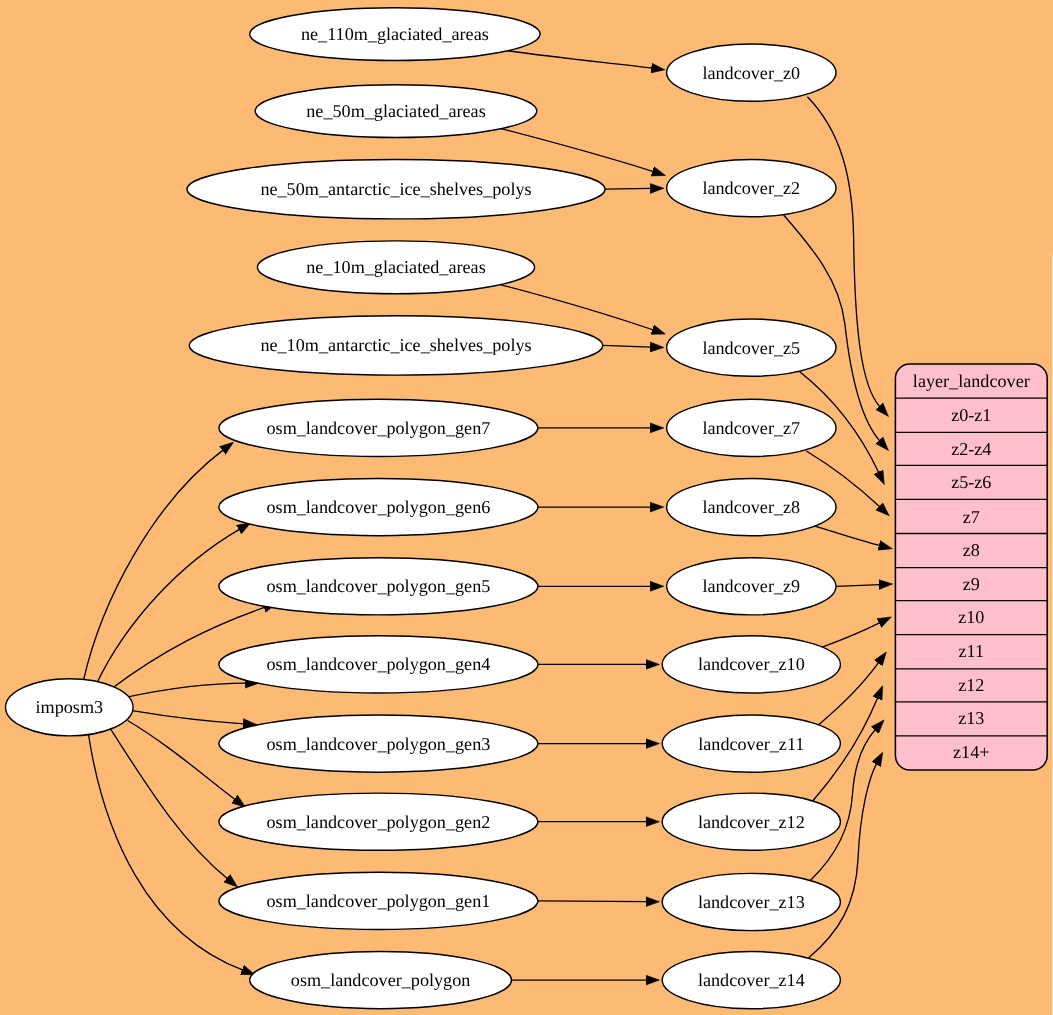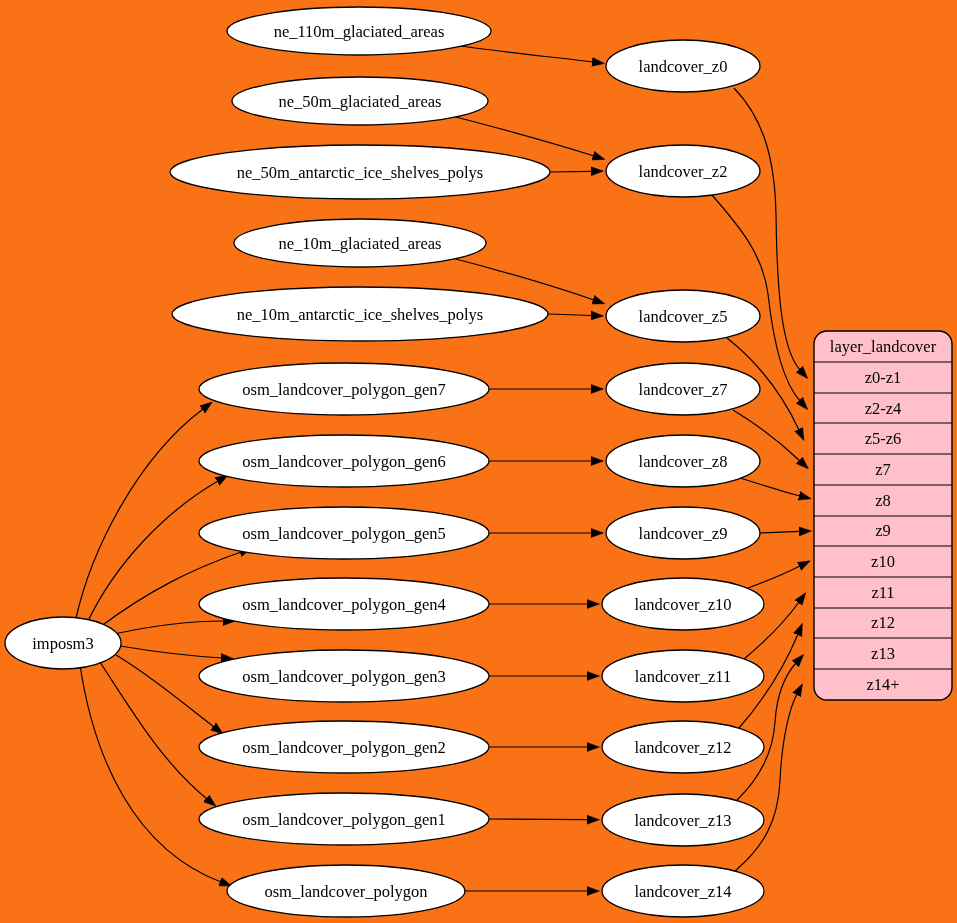--- a/index.html
+++ b/index.html
@@ -5,21 +5,21 @@
   html, body {
     margin: 0;
     padding: 0;
     background: #ffffff;
     font-family: "Liberation Serif", "DejaVu Serif", serif;
   }
   .canvas-wrap {
     width: 957px;
     height: 923px;
     position: relative;
-    background: #f97316;
+    background: #fdba74;
     overflow: hidden;
   }
   svg text {
     font-family: "Liberation Serif", "DejaVu Serif", serif;
     font-size: 16.5px;
     fill: #000000;
   }
   svg .node-ellipse {
     fill: #ffffff;
     stroke: #000000;

